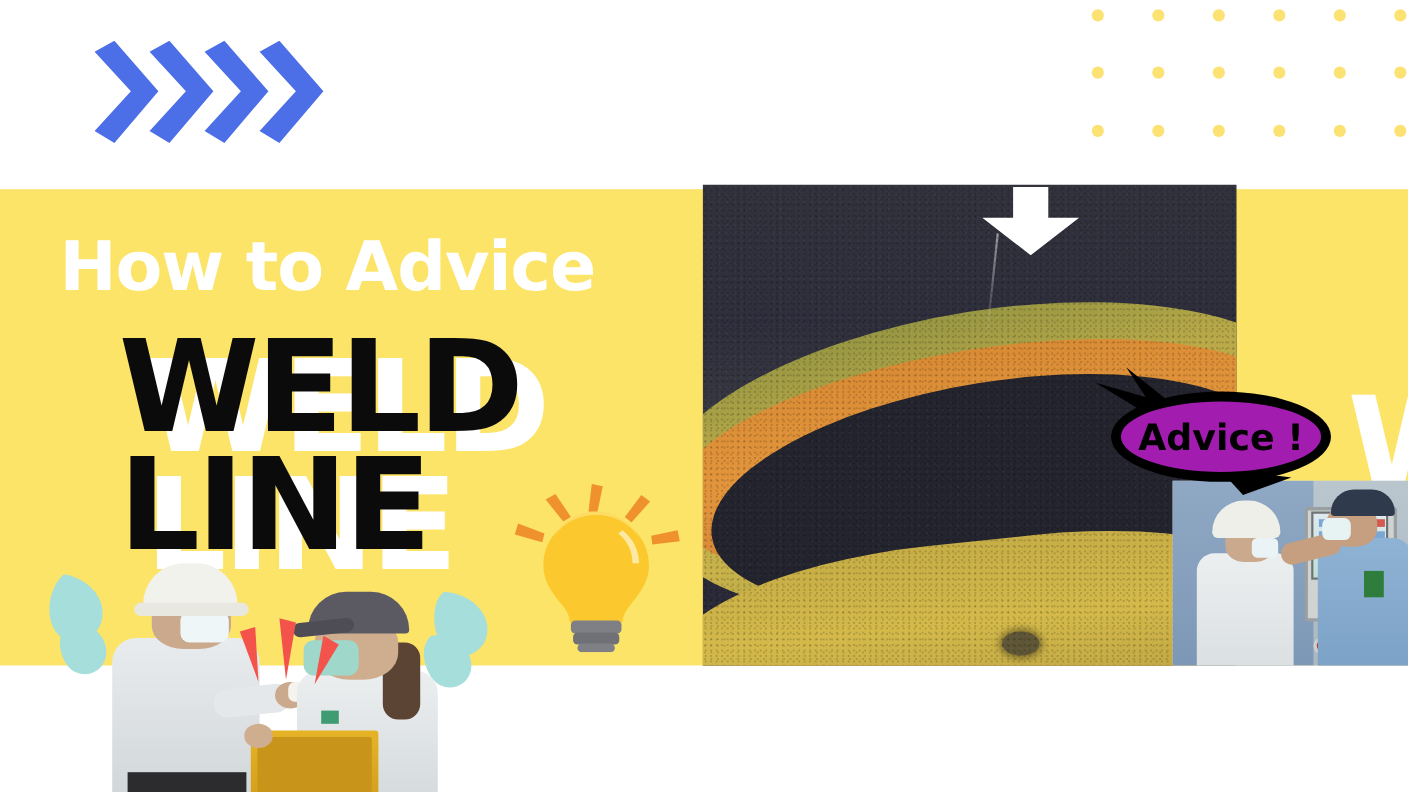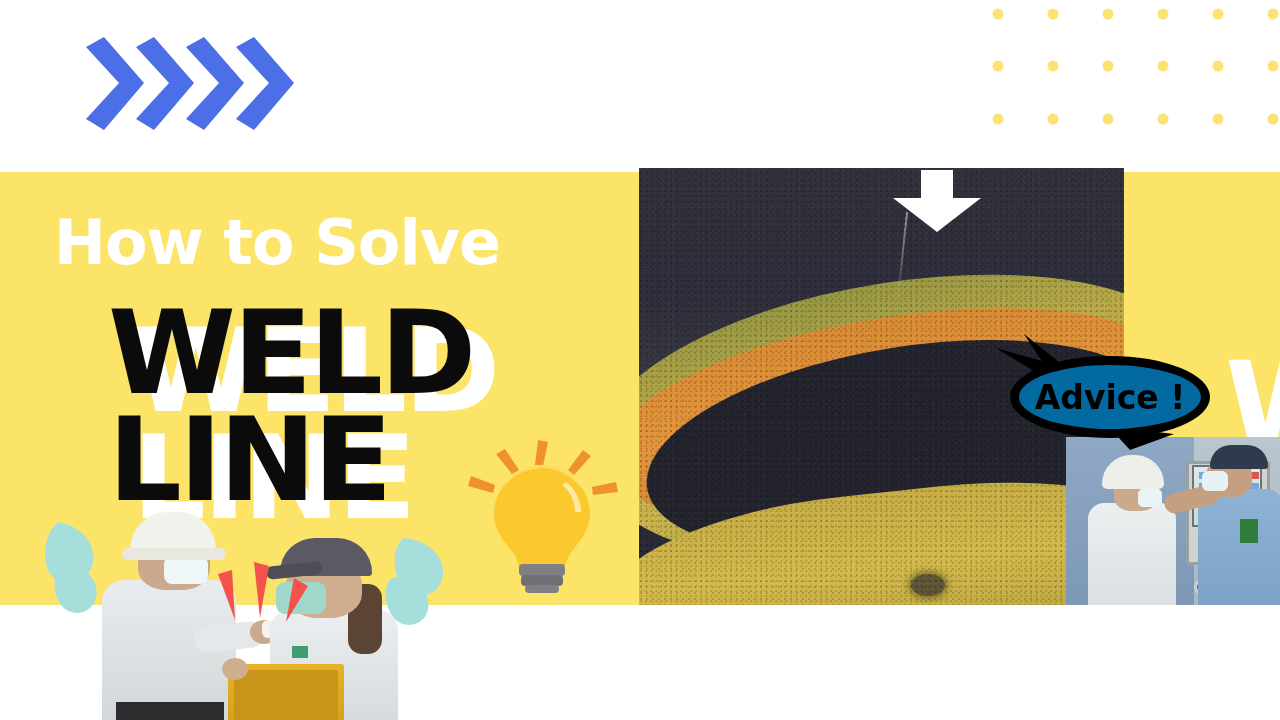--- a/index.html
+++ b/index.html
@@ -107,21 +107,21 @@
               background:#e7f3f2; }
   .wr-bodyR { position:absolute; left:-4px; top:44px; width:86px; height:124px; border-radius:18px 18px 0 0;
               background:linear-gradient(180deg,#8fb3d4 0%,#7ba1c6 100%); }
   .wr-badge { position:absolute; left:38px; top:74px; width:18px; height:24px; background:#2f7d3c; }
   .wr-armR  { position:absolute; left:-38px; top:44px; width:56px; height:20px; border-radius:12px;
               background:#c69f80; transform:rotate(-14deg); }
 
   
   .bubble-wrap { position:absolute; left:988px; top:330px; width:240px; height:120px; }
   .bubble { position:absolute; left:22px; top:26px; width:200px; height:82px;
-            background:#0369a1; border:9px solid #000000; border-radius:50%;
+            background:#a21caf; border:9px solid #000000; border-radius:50%;
             display:flex; align-items:center; justify-content:center; }
   .bubble span { font-size:33px; font-weight:bold; color:#000000; letter-spacing:0px;
                  font-family:"DejaVu Sans", sans-serif; }
 
   
   .workers-left { position:absolute; left:72px; top:512px; width:330px; height:208px; }
   .wl-manL { position:absolute; left:14px; top:0; width:150px; height:208px; }
   .wl-hhat { position:absolute; left:44px; top:0; width:86px; height:44px;
              border-radius:46px 46px 8px 8px; background:#f2f2ec;
              box-shadow:inset 0 -5px 0 rgba(0,0,0,.06); }
@@ -262,21 +262,21 @@
     <div class="wr-manR">
       <div class="wr-bodyR"></div>
       <div class="wr-badge"></div>
       <div class="wr-armR"></div>
       <div class="wr-headR"></div>
       <div class="wr-maskR"></div>
       <div class="wr-cap"></div>
     </div>
   </div>
 
-  <div class="kicker">How to Solve</div>
+  <div class="kicker">How to Advice</div>
 
   <div class="headline-wrap">
     <div class="headline shadow"><span>WELD</span><br><span>LINE</span></div>
     <div class="headline main"><span>WELD</span><br><span>LINE</span></div>
   </div>
 
   <div class="bulb">
     <svg viewBox="0 0 160 155" width="160" height="155" aria-hidden="true">
       <g fill="#F0922B">
         <path d="M76 2 L86 4 L81 28 L73 27 Z"></path>

